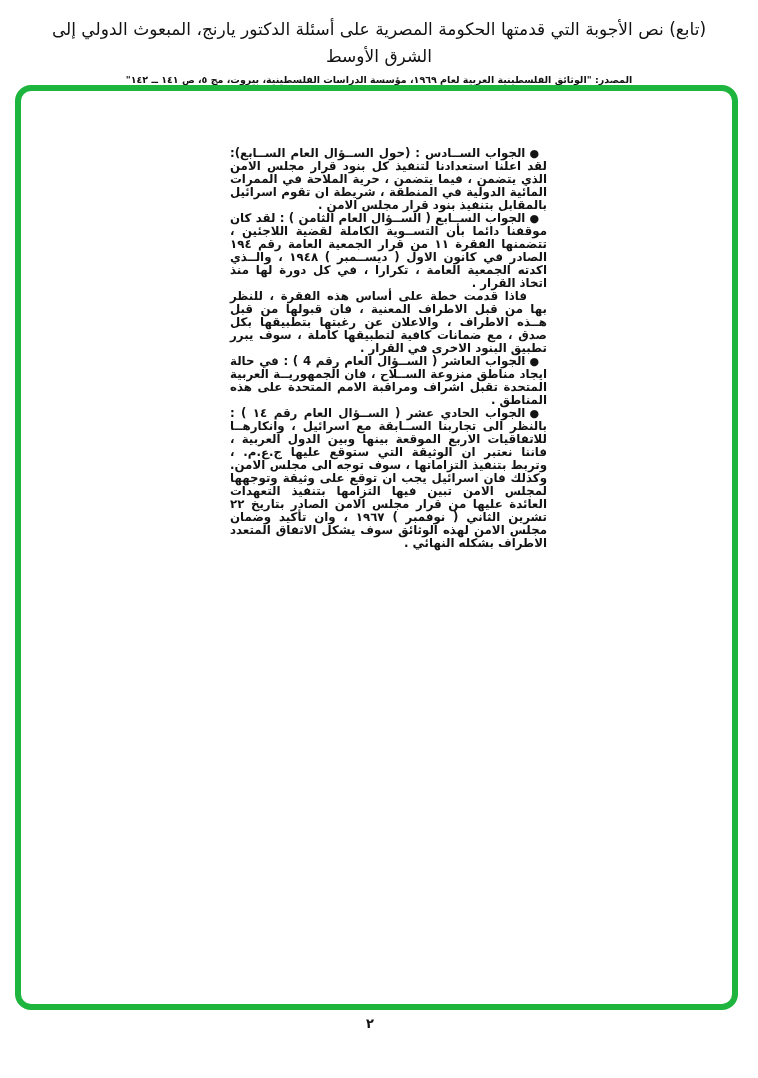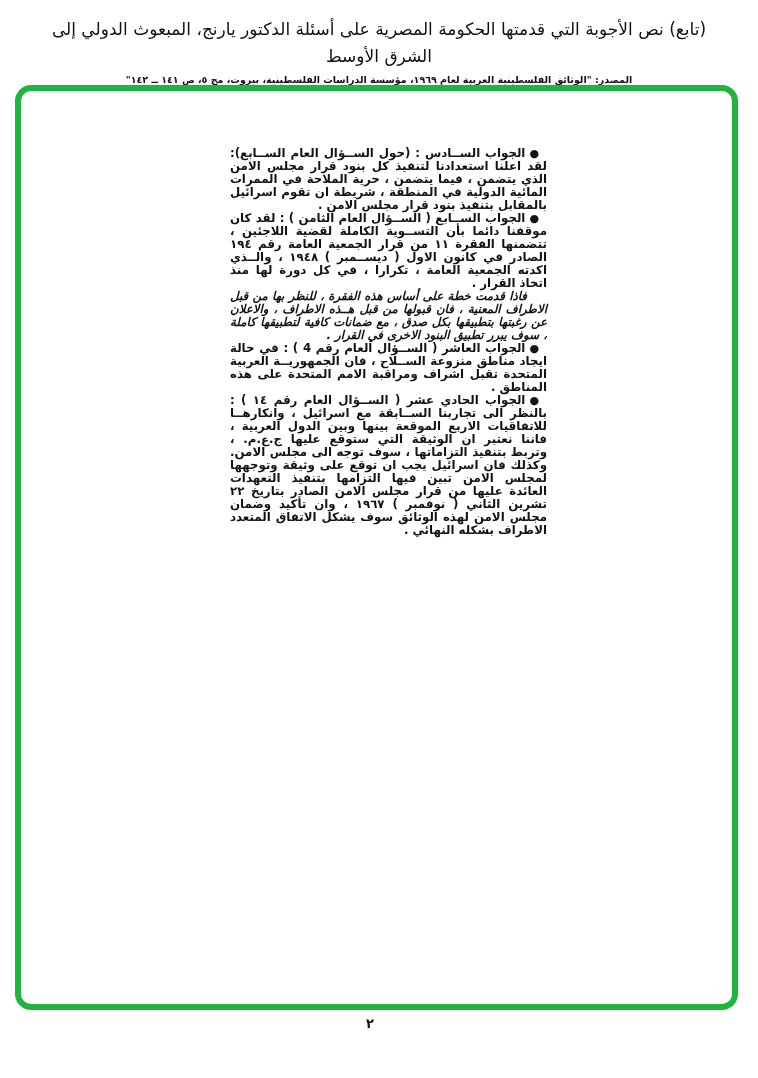--- a/index.html
+++ b/index.html
@@ -49,21 +49,21 @@
     left: 230px; top: 147px;
     width: 317px;
     direction: rtl;
     text-align: justify;
     color: #131313;
     font-size: 11.8px;
     font-weight: 700;
     line-height: 13px;
   }
   .para { text-indent: 8px; }
-  .para.indent { text-indent: 20px; font-style: italic; }
+  .para.indent { text-indent: 20px; }
   .bullet {
     font-size: 11px;
     margin-left: 4px;
     display: inline-block;
     text-indent: 0;
   }
   
   .page-number {
     position: absolute;
     top: 1016px; left: 0; right: 18px;

